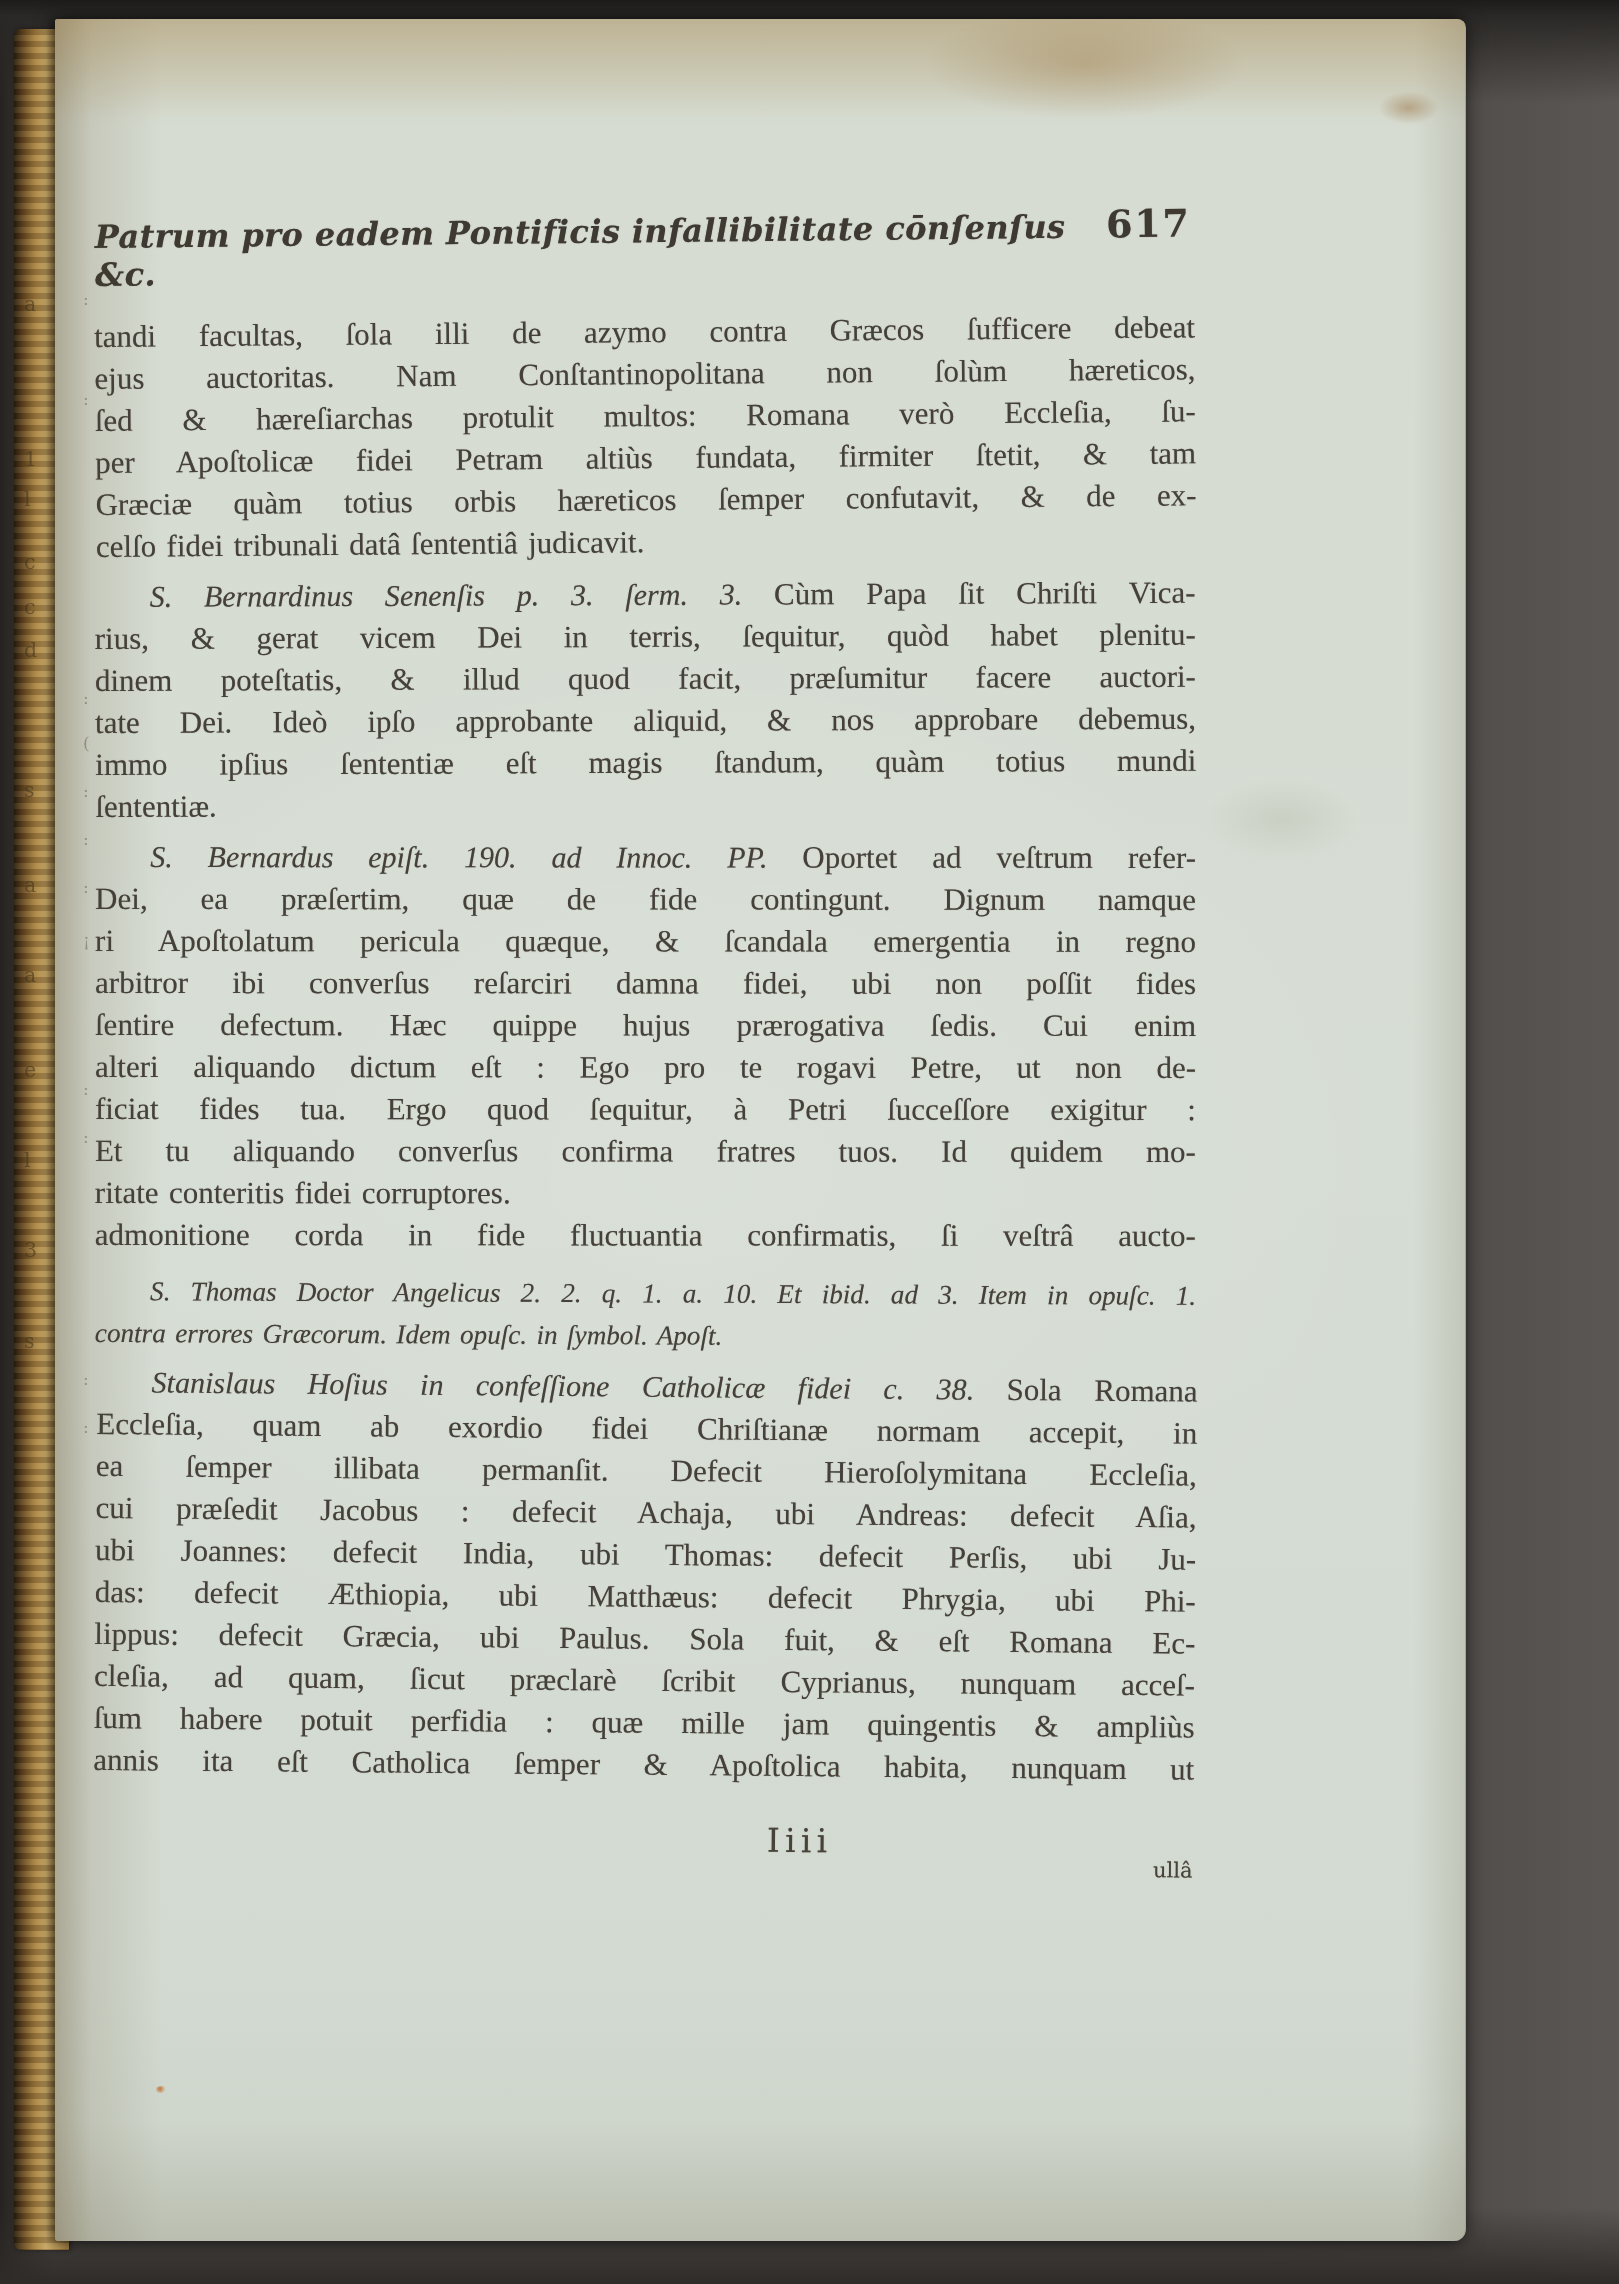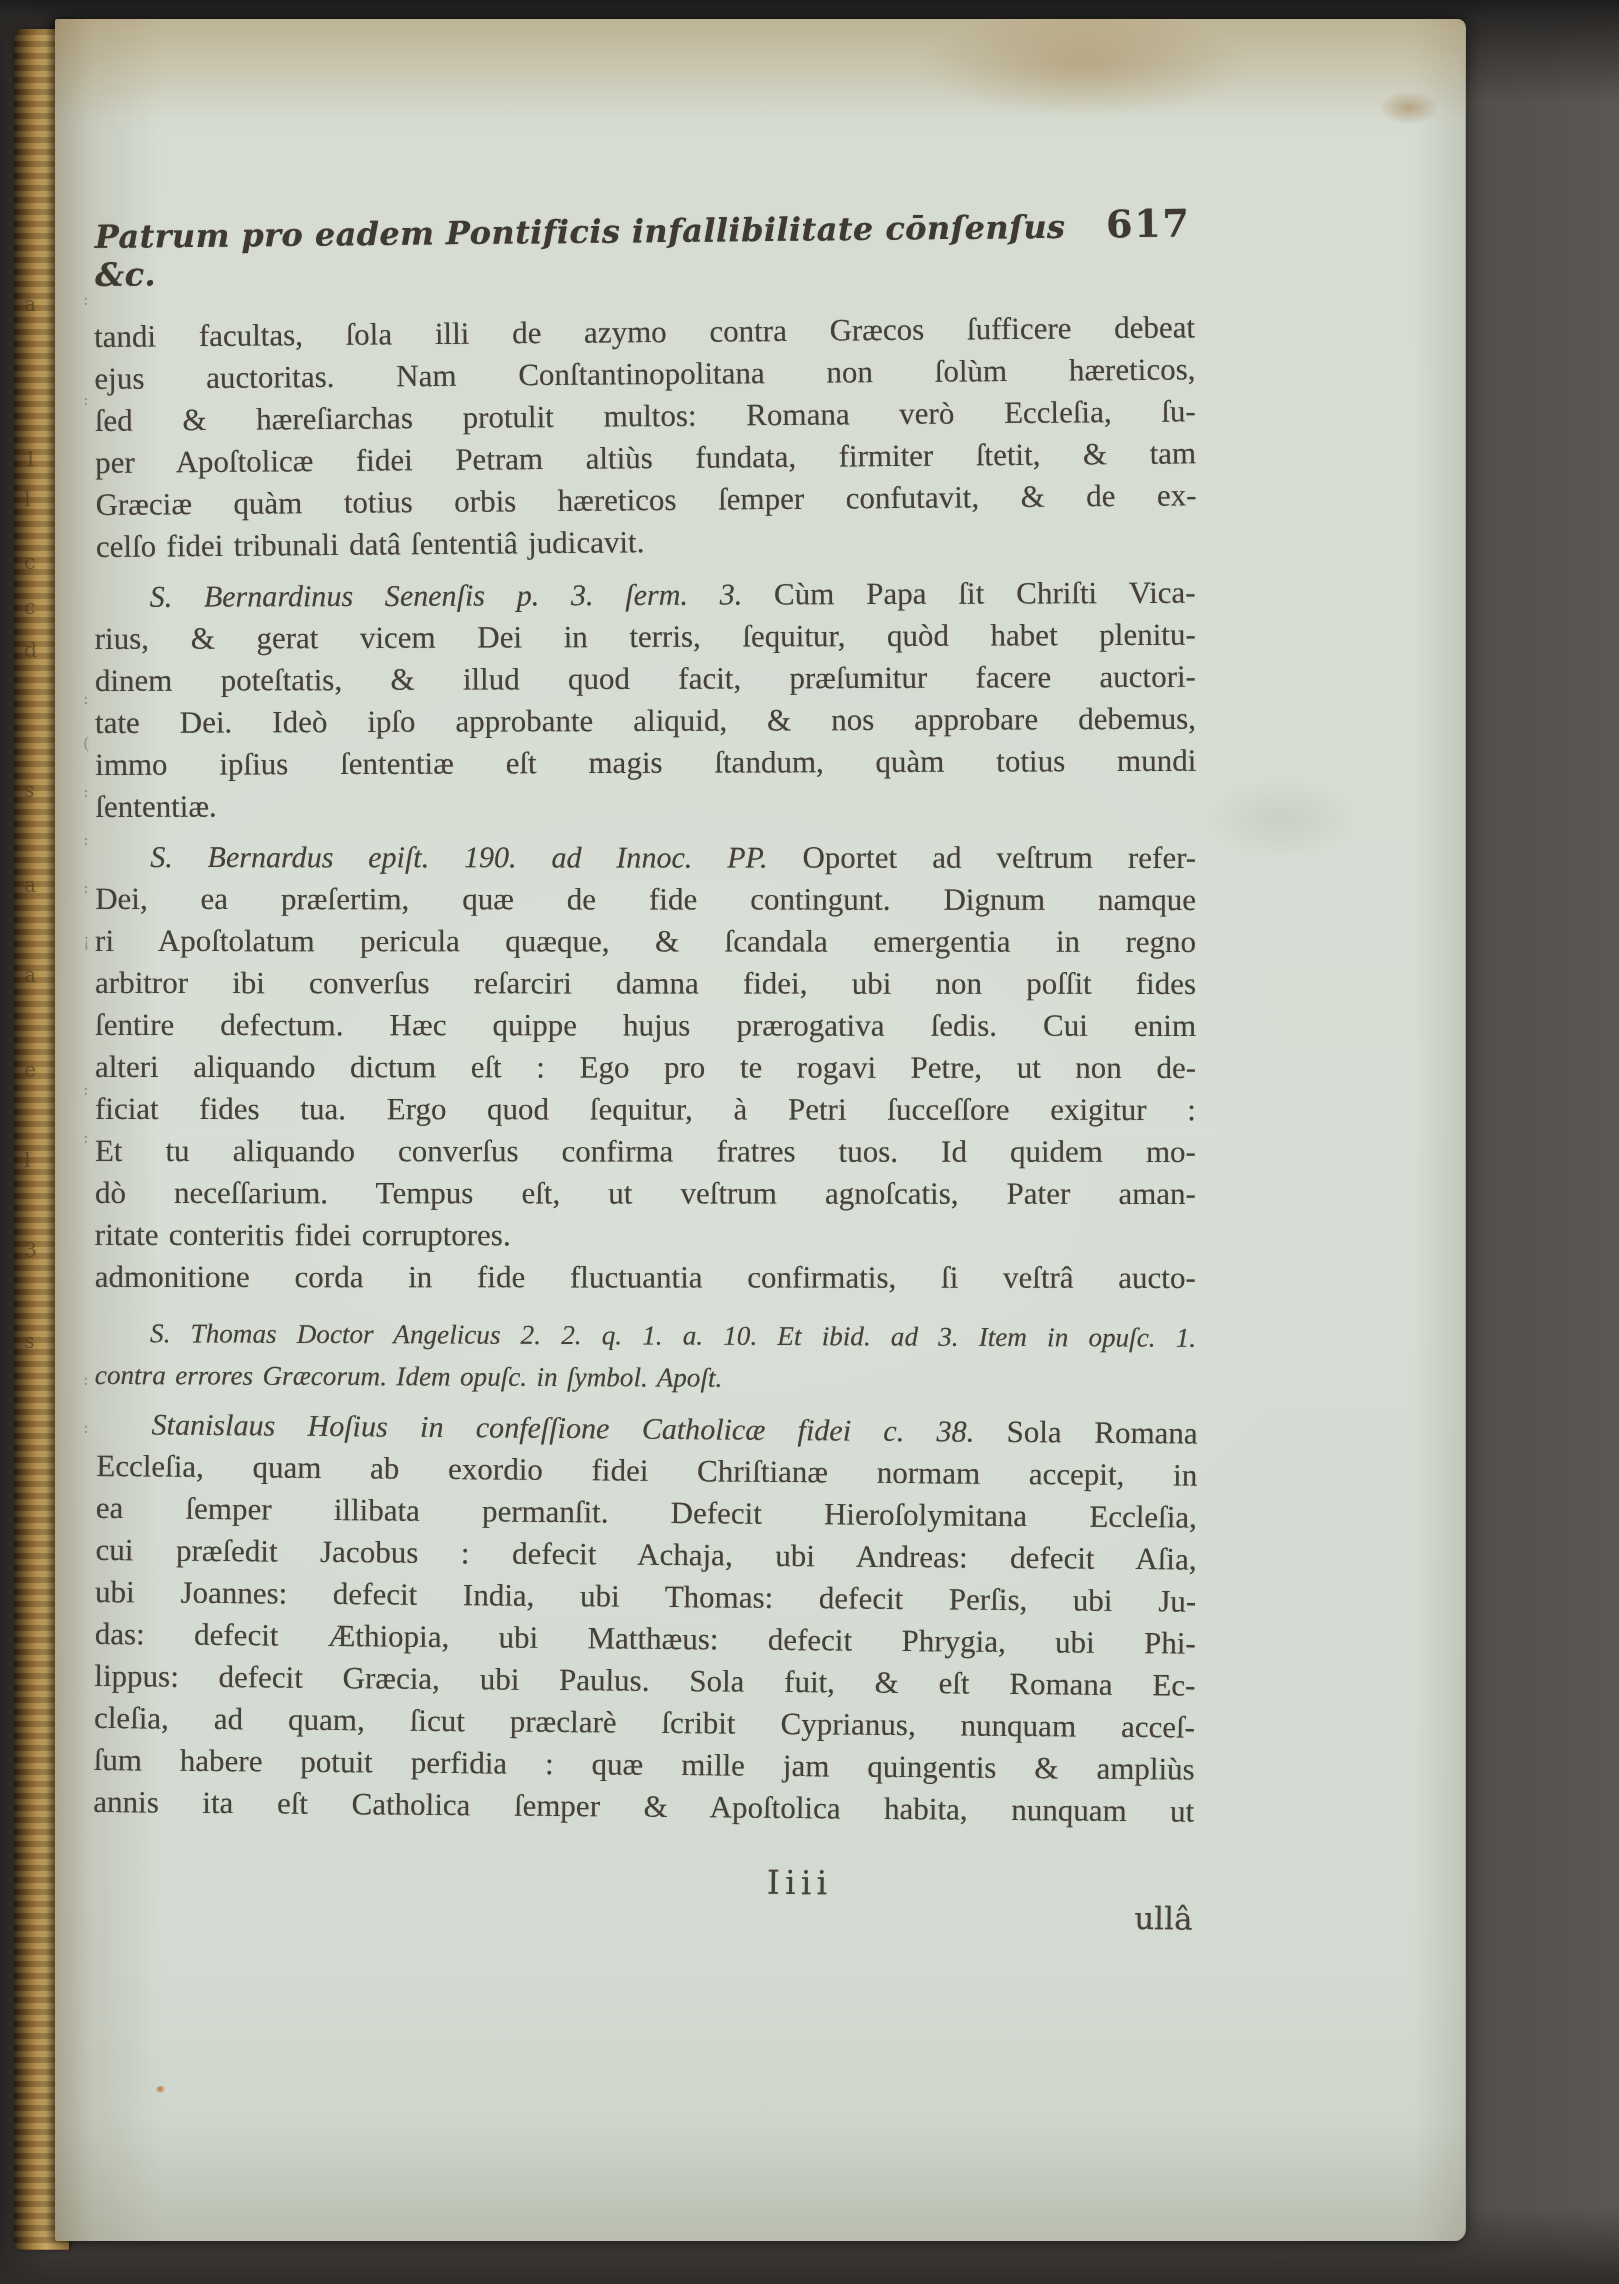--- a/index.html
+++ b/index.html
@@ -83,21 +83,21 @@
   .line .it{font-style:italic;font-size:.97em;}
   .line .rm{font-style:normal;}
   
   .footer-row{
     position:relative;margin:34px 0 0 40px;width:1101px;height:95px;
     transform:rotate(0.5deg);transform-origin:left center;
     color:#474338;
   }
   .sig{position:absolute;left:61%;top:0;font-size:33px;letter-spacing:5.2px;
     text-shadow:0 0 0.9px rgba(60,50,40,.45);}
-  .catch{position:absolute;right:3.4px;top:34px;font-size:31px;
+  .catch{position:absolute;right:3.4px;top:34px;font-size:21px;
     text-shadow:0 0 0.9px rgba(60,50,40,.45);}
   
   .edge-mark{position:absolute;left:24px;font-size:20.6px;color:#3f3320;opacity:.55;
     font-family:"DejaVu Serif",serif;}
   .gutter-mark{position:absolute;left:83px;font-size:17px;color:#555042;opacity:.45;
     font-family:"DejaVu Serif",serif;}
 </style>
 </head>
 <body>
 
@@ -129,21 +129,20 @@
         </div>
         <div class="paragraph p3 indent">
           <div class="line"><span class="it">S. Bernardus epiſt. 190. ad Innoc. PP. </span><span class="rm">Oportet ad veſtrum refer-</span></div>
           <div class="line"><span class="rm">Dei, ea præſertim, quæ de fide contingunt. Dignum namque</span></div>
           <div class="line"><span class="rm">ri Apoſtolatum pericula quæque, &amp; ſcandala emergentia in regno</span></div>
           <div class="line"><span class="rm">arbitror ibi converſus reſarciri damna fidei, ubi non poſſit fides</span></div>
           <div class="line"><span class="rm">ſentire defectum. Hæc quippe hujus prærogativa ſedis. Cui enim</span></div>
           <div class="line"><span class="rm">alteri aliquando dictum eſt : Ego pro te rogavi Petre, ut non de-</span></div>
           <div class="line"><span class="rm">ficiat fides tua. Ergo quod ſequitur, à Petri ſucceſſore exigitur :</span></div>
           <div class="line"><span class="rm">Et tu aliquando converſus confirma fratres tuos. Id quidem mo-</span></div>
-          <div class="line"><span class="rm">dò neceſſarium. Tempus eſt, ut veſtrum agnoſcatis, Pater aman-</span></div>
           <div class="line last"><span class="rm">ritate conteritis fidei corruptores.</span></div>
           <div class="line"><span class="rm">admonitione corda in fide fluctuantia confirmatis, ſi veſtrâ aucto-</span></div>
         </div>
         <div class="paragraph p4 indent small">
           <div class="line"><span class="it">S. Thomas Doctor Angelicus 2. 2. q. 1. a. 10. Et ibid. ad 3. Item in opuſc. 1.</span></div>
           <div class="line last"><span class="it">contra errores Græcorum. Idem opuſc. in ſymbol. Apoſt.</span></div>
         </div>
         <div class="paragraph p5 indent">
           <div class="line"><span class="it">Stanislaus Hoſius in confeſſione Catholicæ fidei c. 38. </span><span class="rm">Sola Romana</span></div>
           <div class="line"><span class="rm">Eccleſia, quam ab exordio fidei Chriſtianæ normam accepit, in</span></div>

